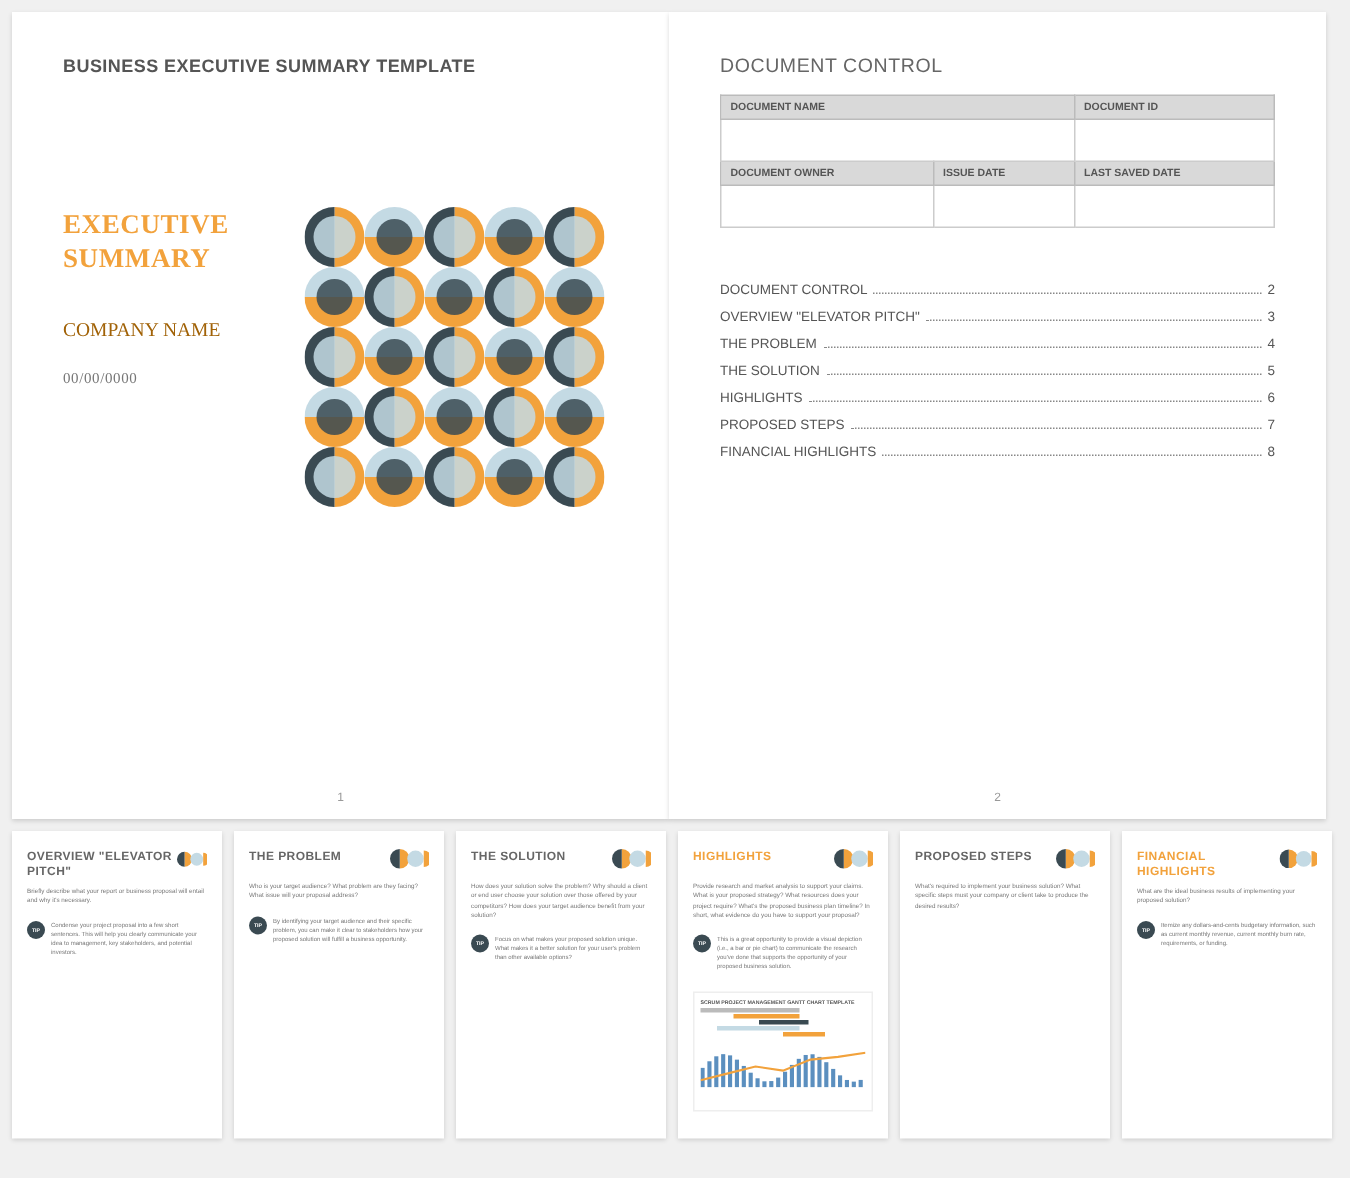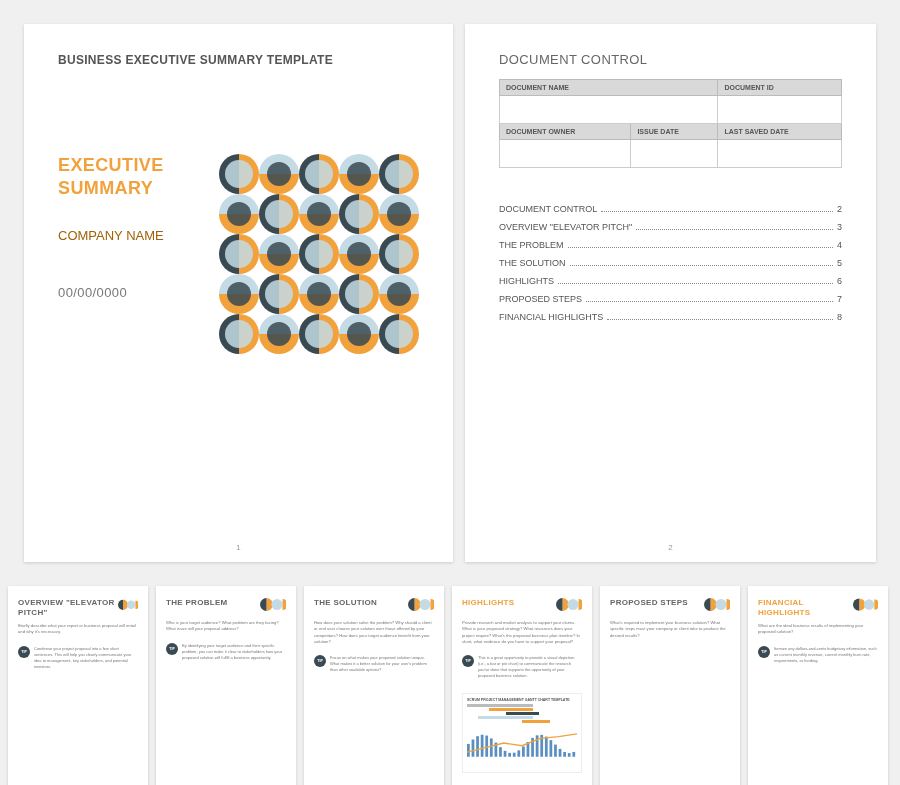--- a/index.html
+++ b/index.html
@@ -4,22 +4,21 @@
 <style>
   * { margin:0; padding:0; box-sizing:border-box; }
   body {
     font-family: Verdana, Geneva, sans-serif;
     background:#f0f0f0;
     width:900px;
     color:#555;
   }
   .top-row {
     display:flex;
-    gap:12px;
-    padding:24px;
+    padding:8px;
   }
   .page {
     background:#fff;
     box-shadow:0 1px 3px rgba(0,0,0,0.15);
     position:relative;
   }
   .page-large {
     width:438px;
     height:538px;
     padding:28px 34px 20px 34px;
@@ -35,37 +34,37 @@
     font-size:30px;
     color:#666;
     margin-top:86px;
     font-weight:normal;
   }
   .exec-block {
     display:flex;
     margin-top:86px;
     gap:16px;
   }
-  .exec-text { width:145px; }
+  .exec-text { width:145px;font-family:Liberation Serif, serif; }
   .exec-summary {
     color:#f2a23c;
     font-size:18px;
     font-weight:bold;
     line-height:1.25;
     letter-spacing:0.4px;
   }
   .company-name {
     margin-top:28px;
     font-size:13px;
     color:#a16207;
     line-height:1.4;
   }
   .date-text {
-    margin-top:40px;
-    font-size:13px;
+    margin-top:18px;
+    font-size:10px;
     color:#777;
     letter-spacing:0.4px;
   }
   .pattern {
     width:200px;
     height:200px;
   }
   .page-num {
     position:absolute;
     bottom:10px;

